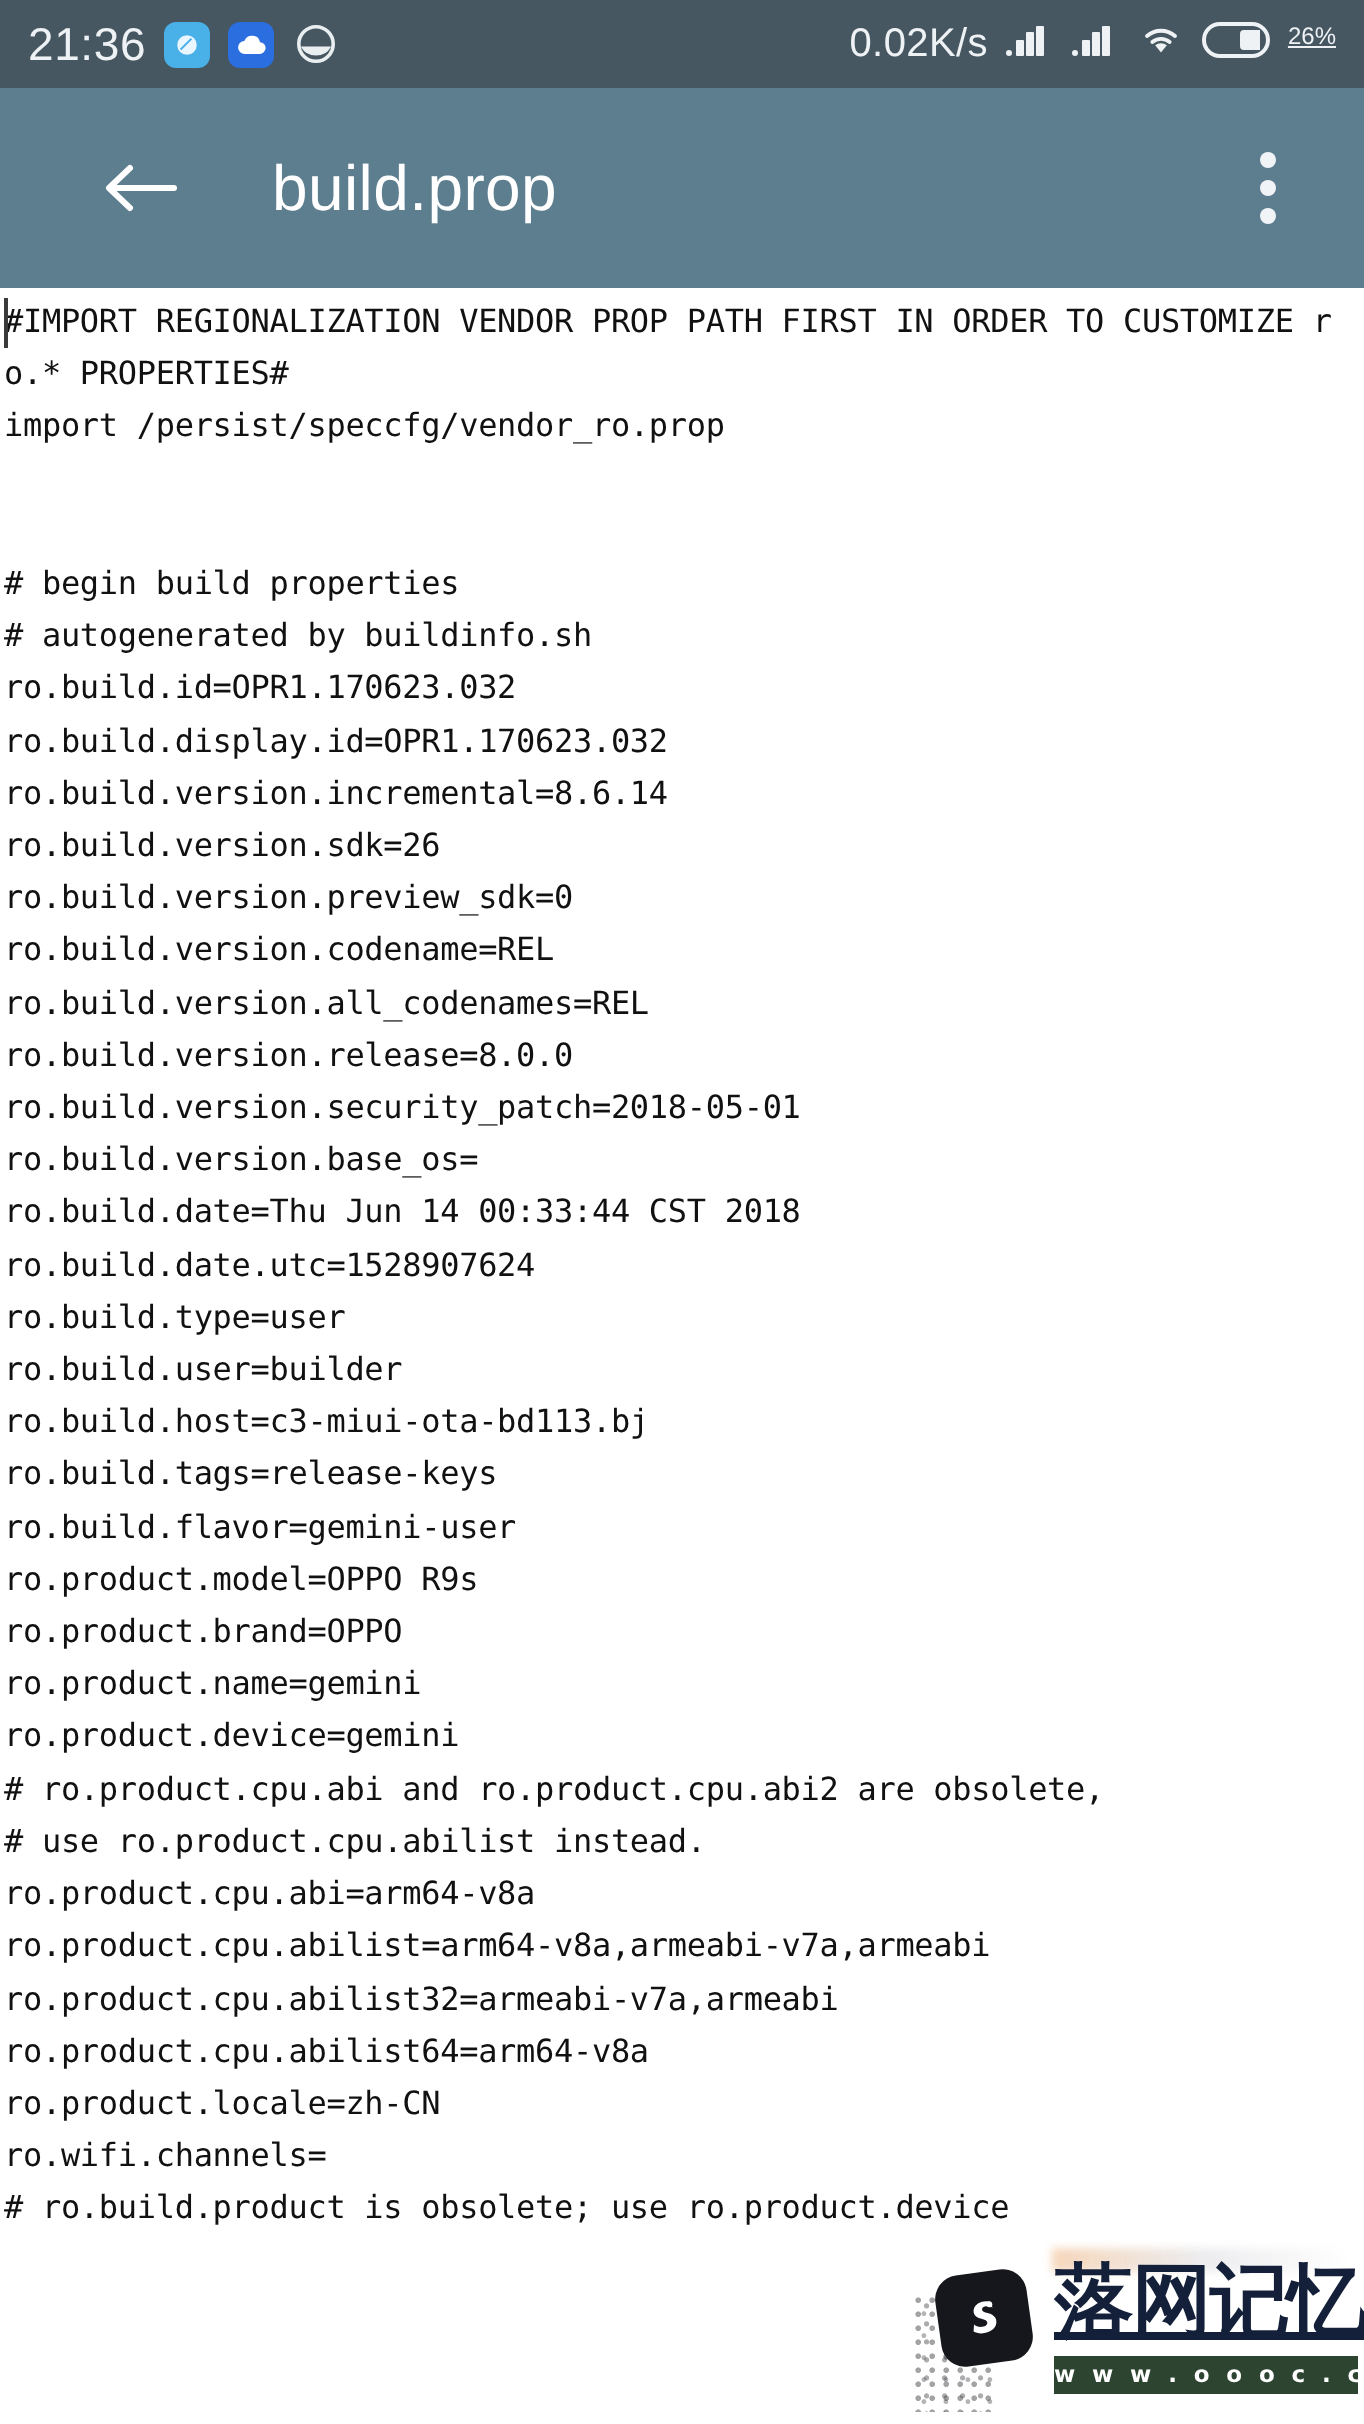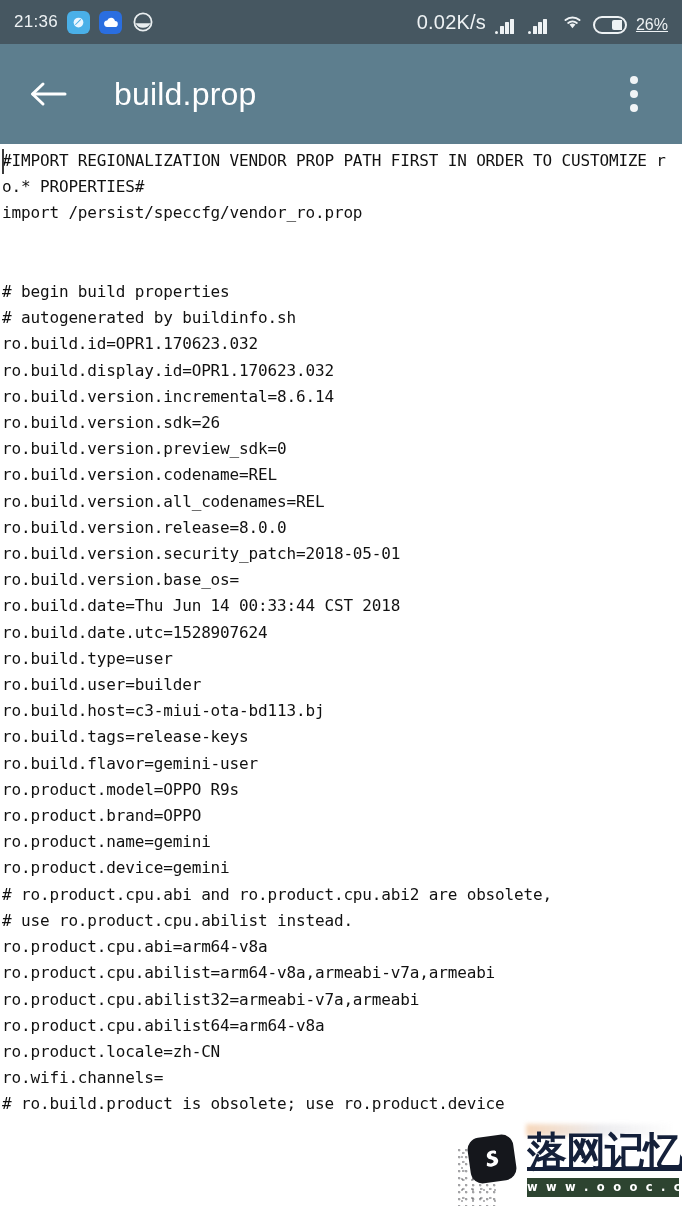--- a/index.html
+++ b/index.html
@@ -24,41 +24,41 @@
     padding: 0 14px;
     box-sizing: border-box;
     color: #e9eef0;
   }
   .status-left {
     display: flex;
     align-items: center;
     gap: 9px;
   }
   .status-clock {
-    font-size: 17px;
+    font-size: 23px;
     letter-spacing: 0.3px;
     color: #eef2f4;
   }
   .notif-icon {
     width: 23px;
     height: 23px;
     border-radius: 6px;
     display: flex;
     align-items: center;
     justify-content: center;
     flex: none;
   }
   .notif-icon.bubble { background: #4ab0e8; }
   .notif-icon.cloud  { background: #2a6ee0; }
   .notif-icon.face   { background: transparent; }
 
   .status-right {
     margin-left: auto;
     display: flex;
-    align-items: flex-end;
+    align-items: flex-start;
     gap: 9px;
   }
   .net-speed {
     font-size: 20px;
     color: #eef2f4;
     letter-spacing: 0.2px;
   }
   .signal {
     display: flex;
     align-items: flex-end;
@@ -91,32 +91,32 @@
     justify-content: flex-end;
     padding-right: 2.5px;
   }
   .battery .fill {
     width: 10px;
     height: 10px;
     background: #eef2f4;
     border-radius: 2px 0 0 2px;
   }
   .batt-pct {
-    font-size: 16px;
+    font-size: 12px;
     color: #eef2f4;
     text-decoration: underline;
   }
 
   
   .app-bar {
     height: 100px;
     background: #5d7e8e;
     display: flex;
     align-items: center;
-    padding: 0 26px 0 26px;
+    padding: 0 26px 0 48px;
     box-sizing: border-box;
     justify-content: flex-end;
   }
   .back-arrow {
     width: 44px;
     height: 44px;
     display: flex;
     align-items: center;
     justify-content: center;
     cursor: pointer;

